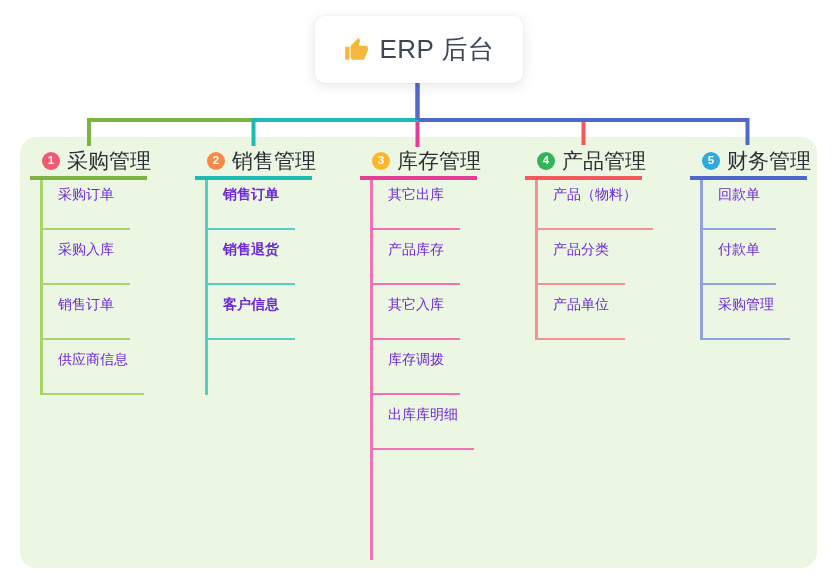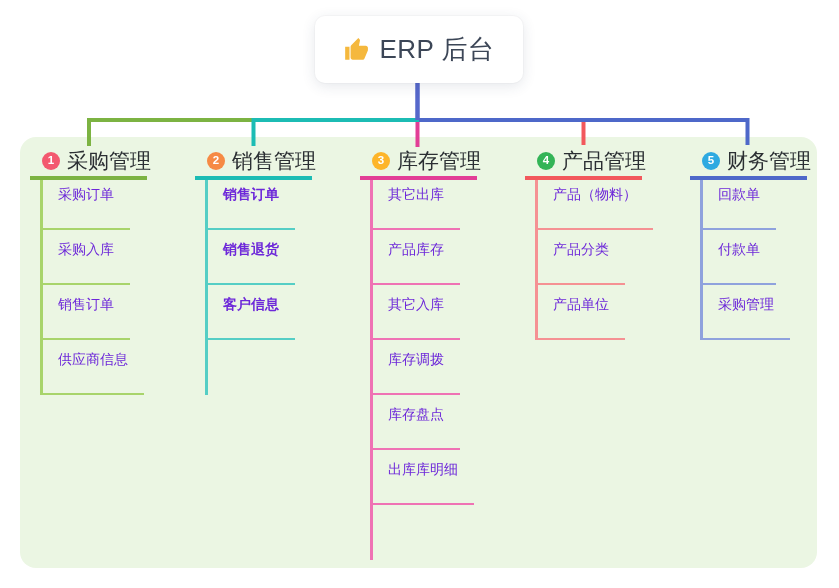--- a/index.html
+++ b/index.html
@@ -125,23 +125,20 @@
         <div class="child-row">
             <span class="child-label">产品库存</span>
           </div>
         <div class="child-row">
             <span class="child-label">其它入库</span>
           </div>
         <div class="child-row">
             <span class="child-label">库存调拨</span>
           </div>
         <div class="child-row">
-            <span class="child-label">库存盘点</span>
-          </div>
-        <div class="child-row">
             <span class="child-label">出库库明细</span>
           </div>
       </div>
     </div>
 
     <div class="branch b4" style="left:505px">
       <div class="branch-title-row">
         <span class="badge">4</span>
         <span class="branch-title">产品管理</span>
       </div>

